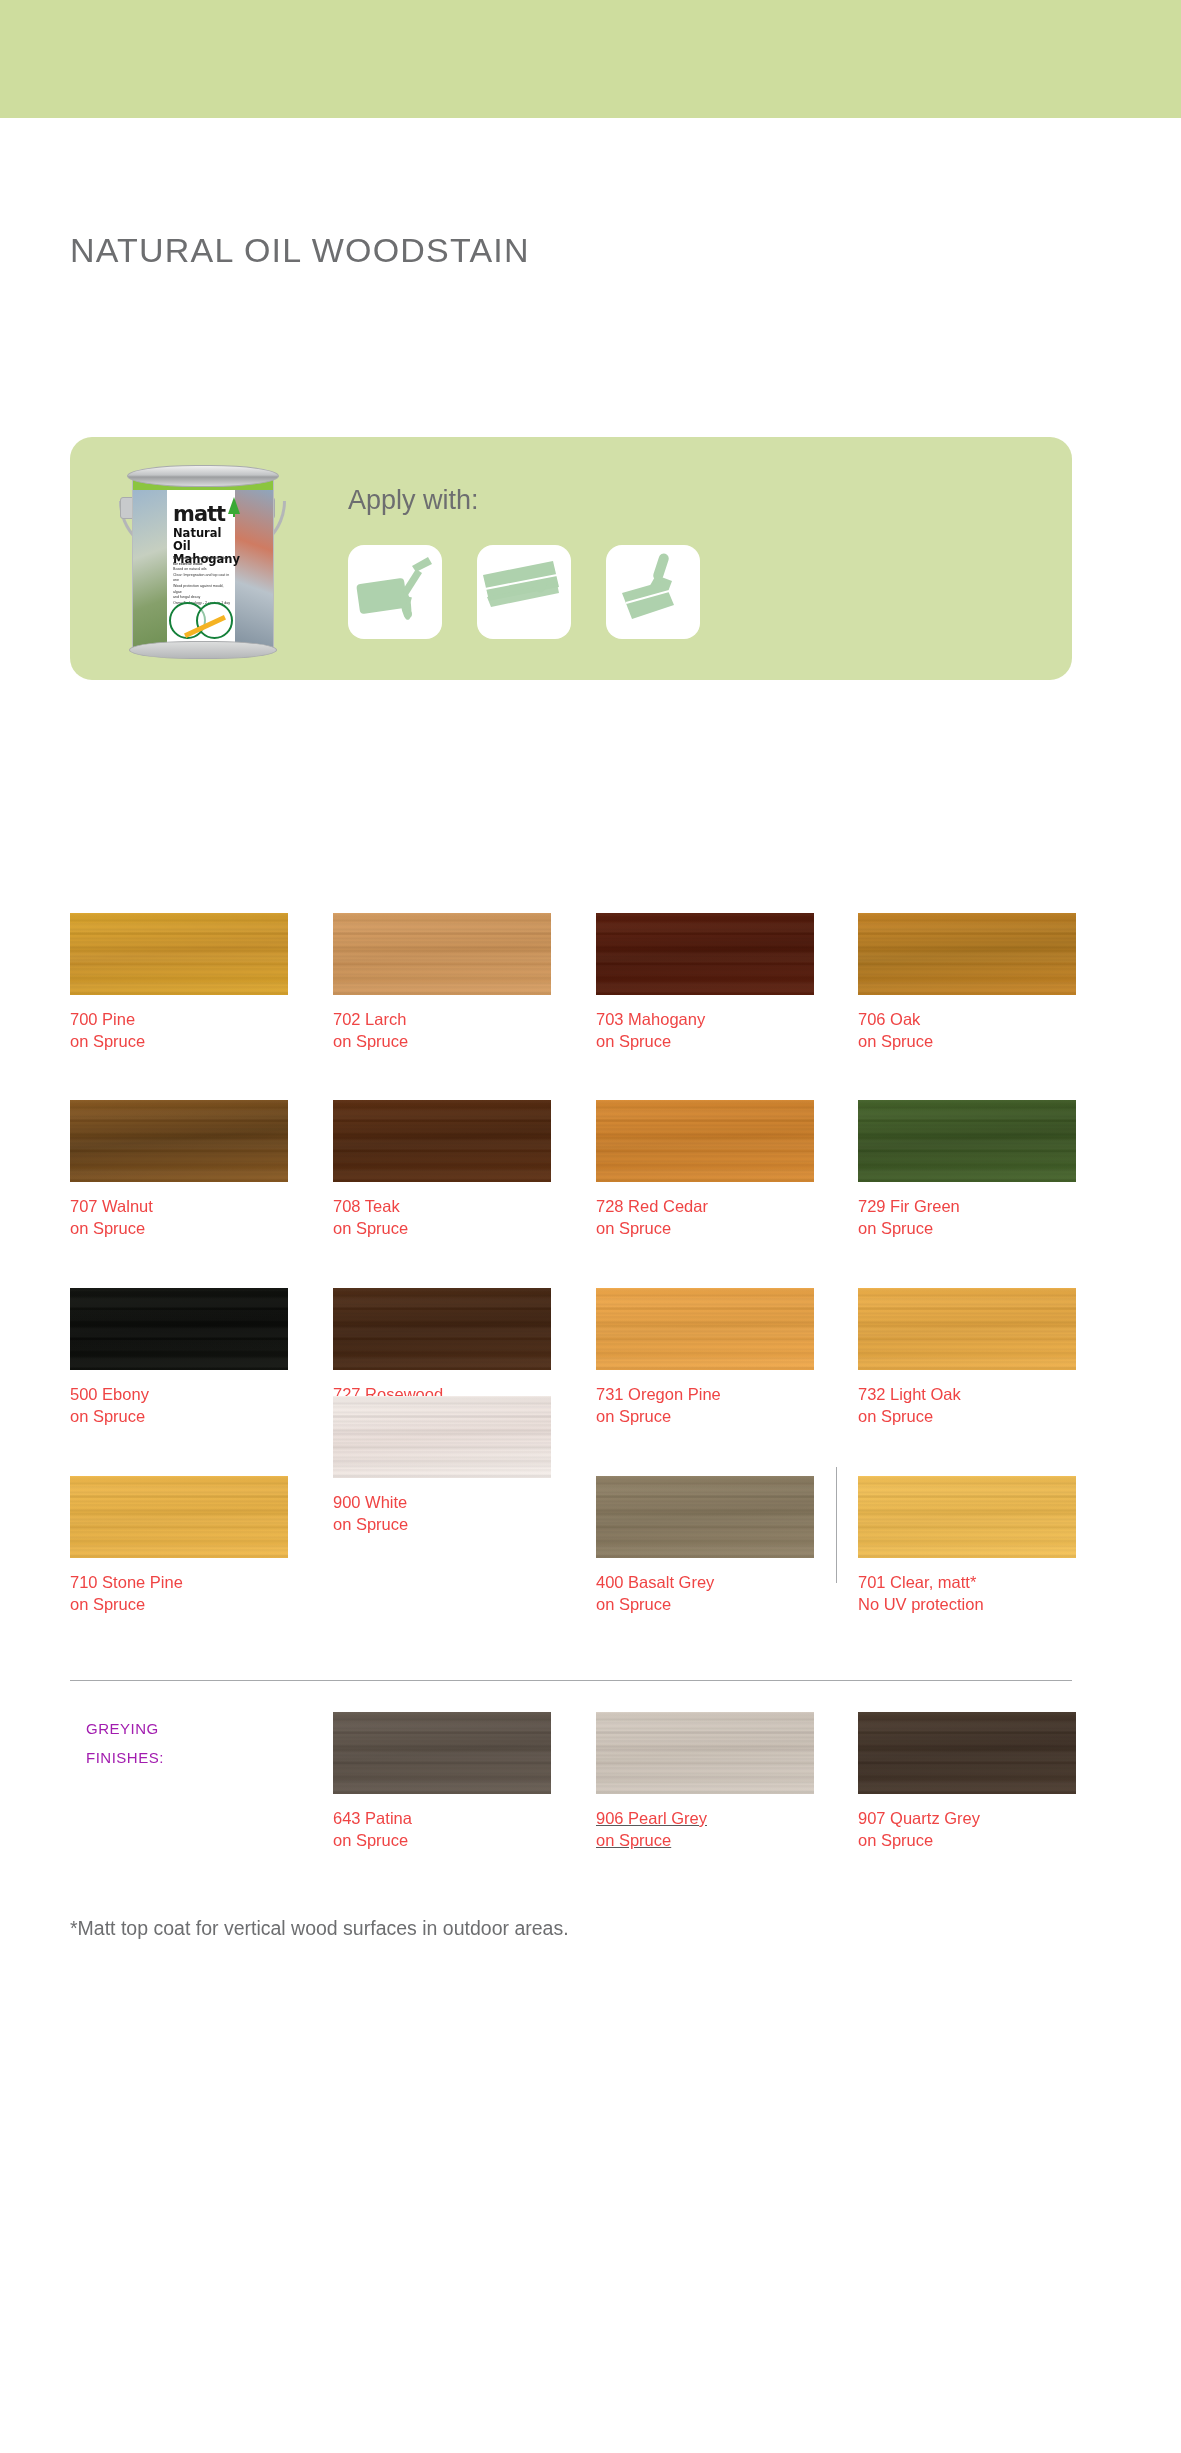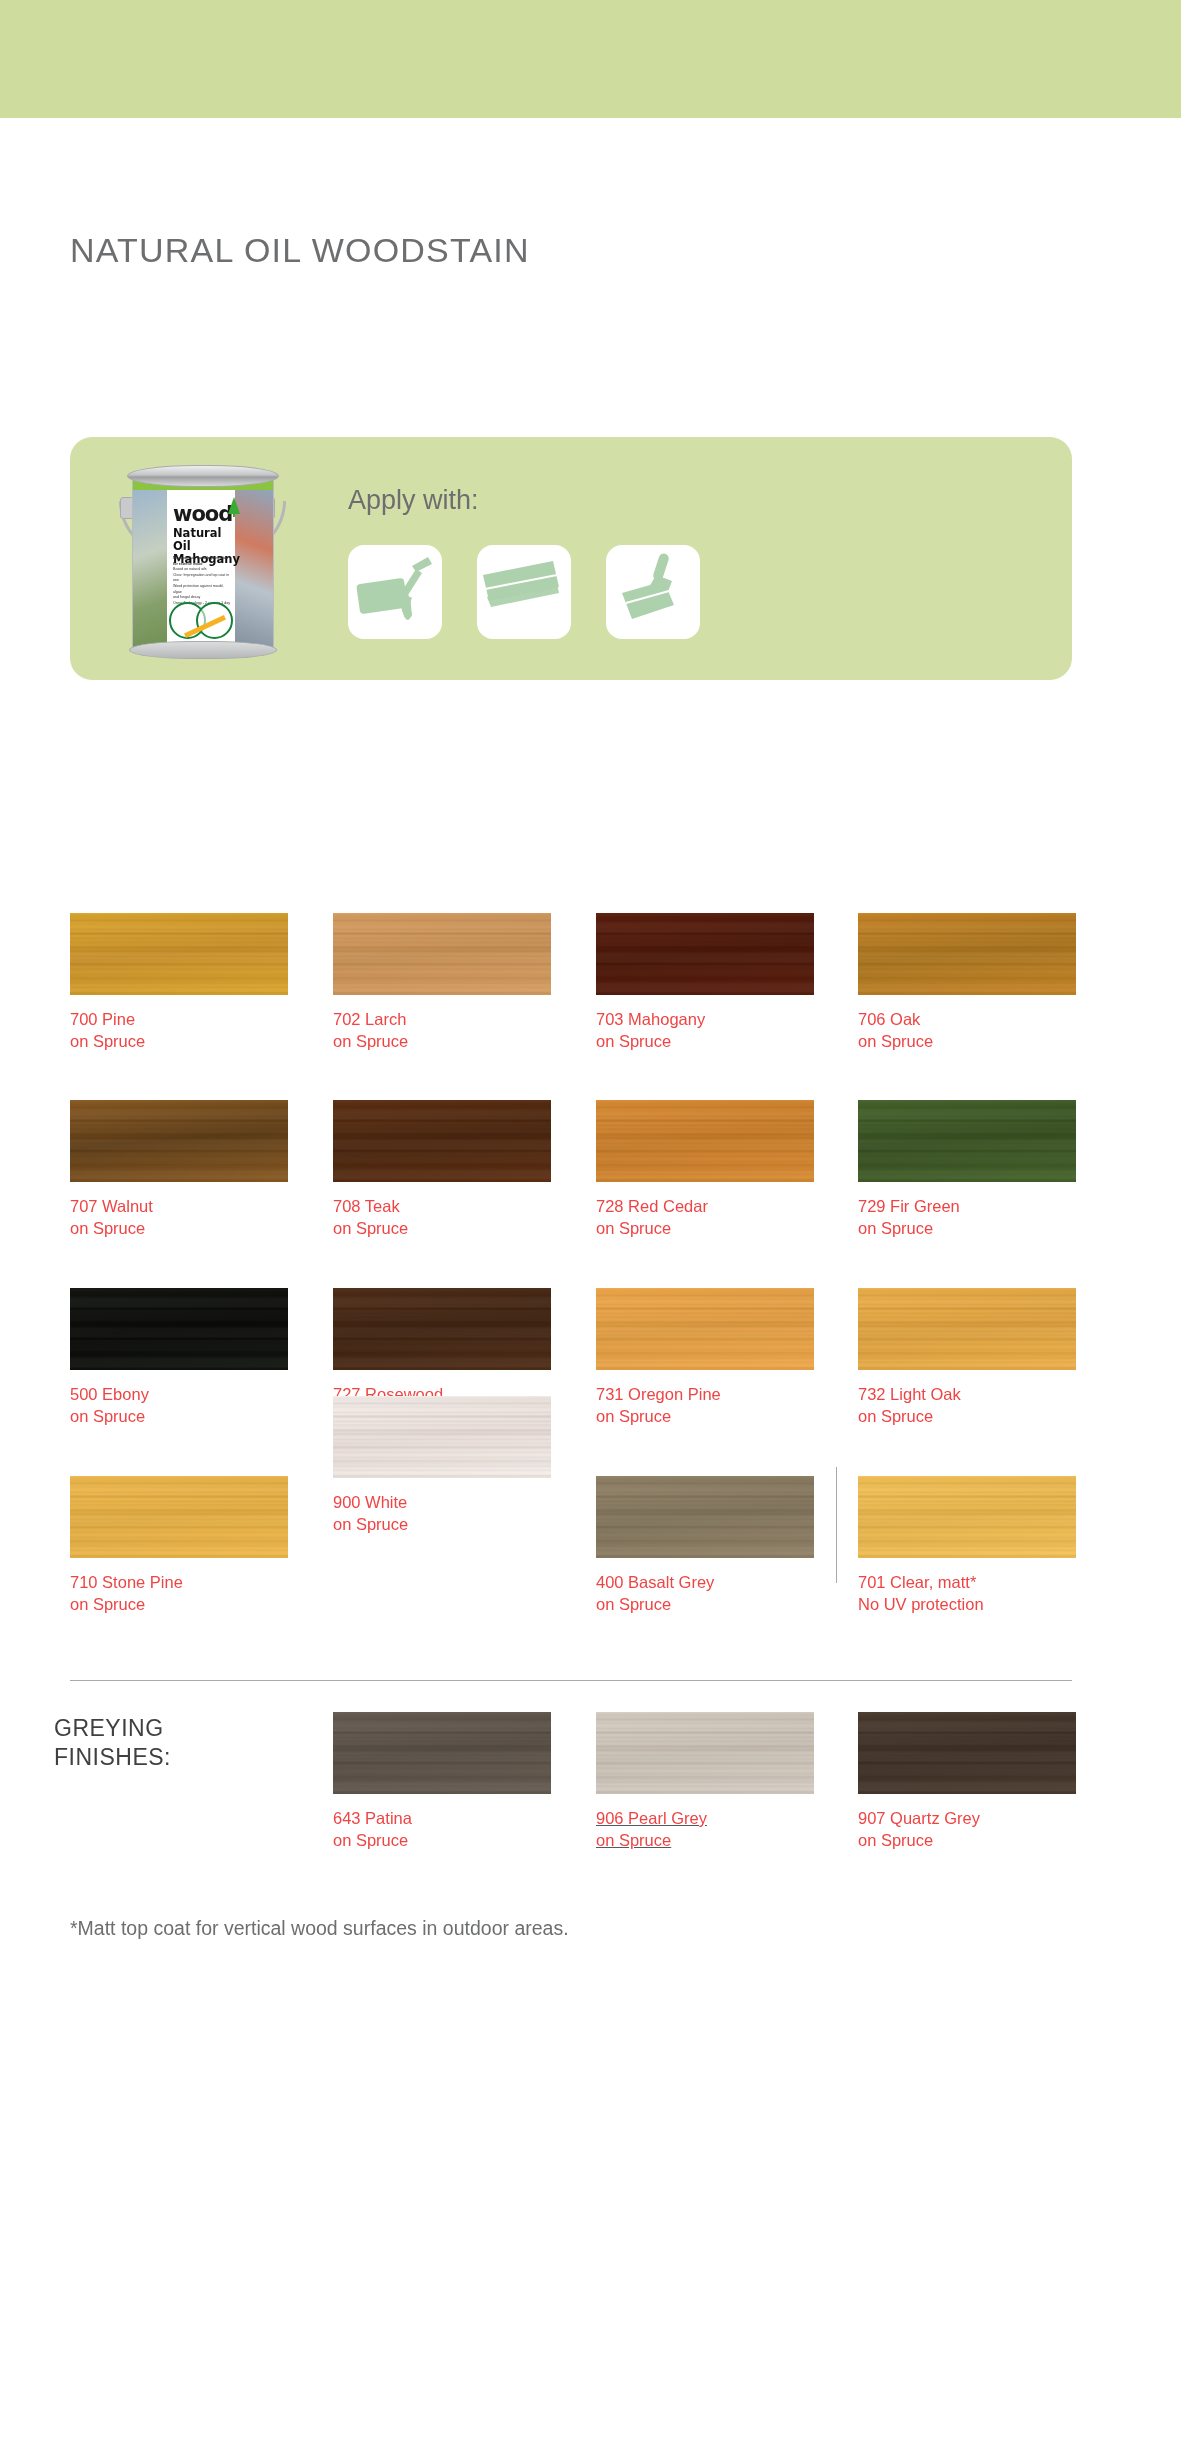--- a/index.html
+++ b/index.html
@@ -262,25 +262,25 @@
     left: 70px;
     top: 1680px;
     width: 1002px;
     height: 1px;
     background: #a7a9ac;
   }
 
   
   #greying-label {
     position: absolute;
-    left: 54px;
+    left: 86px;
     top: 1714px;
-    font-size: 23px;
+    font-size: 15px;
     line-height: 29px;
-    color: #404040;
+    color: #a21caf;
     letter-spacing: .5px;
   }
 
   
   #footnote {
     position: absolute;
     left: 70px;
     top: 1917px;
     font-size: 19.5px;
     color: #6d6e70;
@@ -298,21 +298,21 @@
 
   <div id="can-wrap">
     <div class="can-handle"></div>
     <div class="can-ear l"></div>
     <div class="can-ear r"></div>
     <div class="can-body">
       <div class="can-green-stripe"></div>
       <div class="can-photo-left"></div>
       <div class="can-photo-right"></div>
       <div class="can-label-area">
-        <div class="can-osmo">wood</div>
+        <div class="can-osmo">matt</div>
         <div class="can-tree"></div>
         <div class="can-title">
           <span>Natural Oil</span>
           <span>Mahogany</span>
         </div>
         <div class="can-body-text">
           <span>Microporous, durable protection</span>
           <span>for exterior wood</span>
           <span class="thin">Based on natural oils</span>
           <span class="thin">Clear: Impregnation and top coat in one</span>

